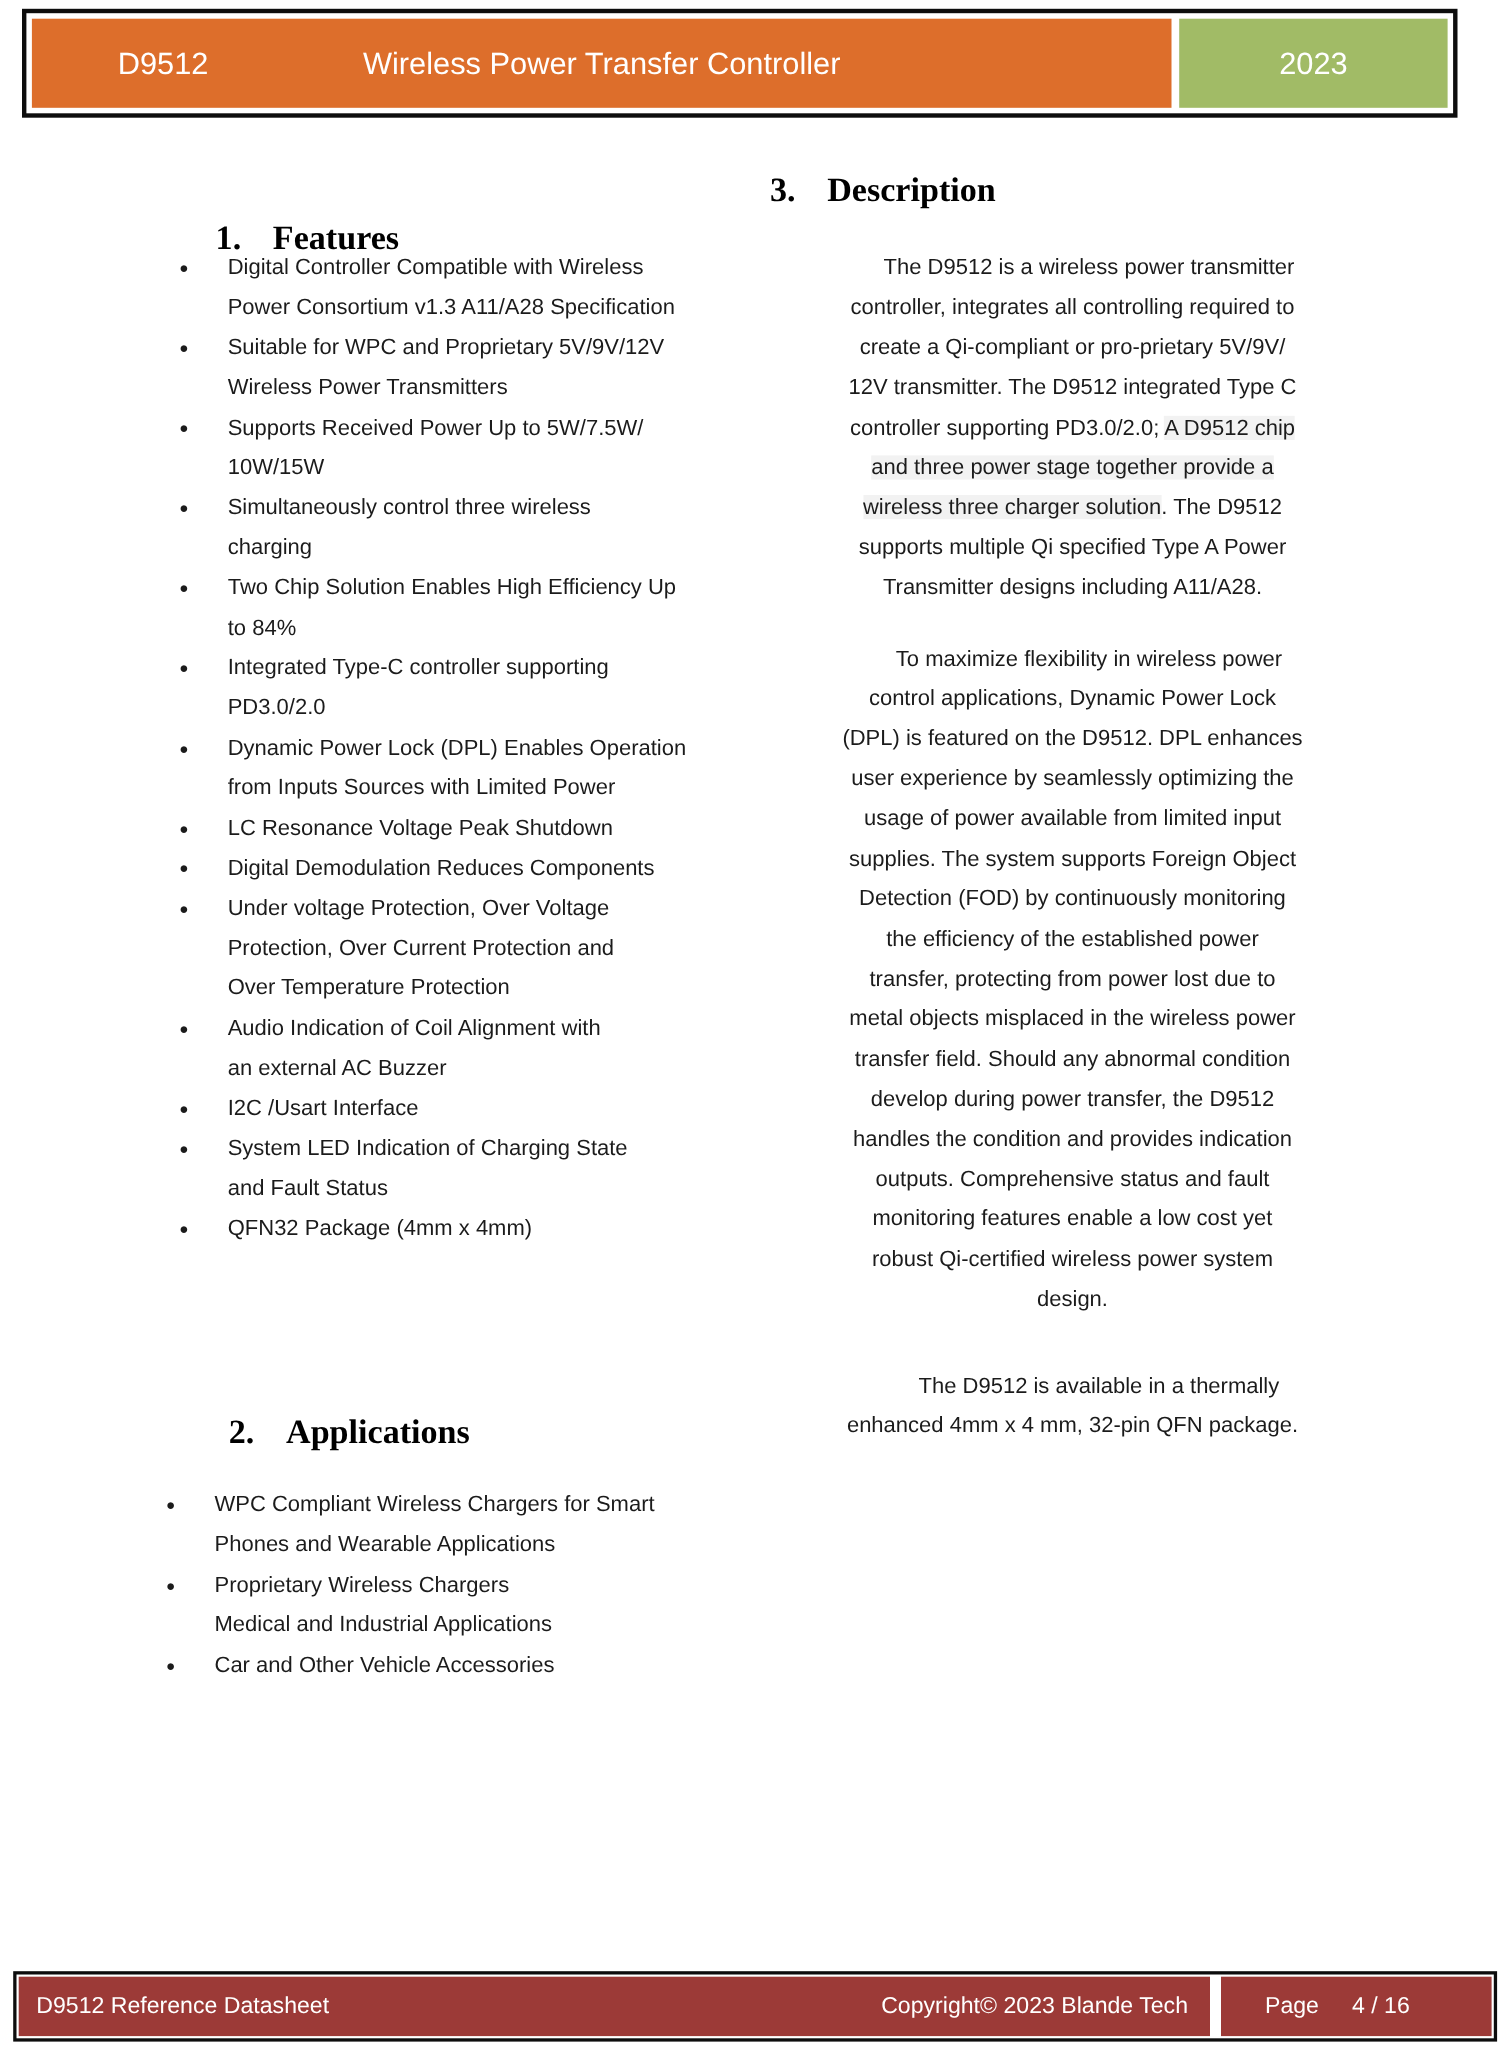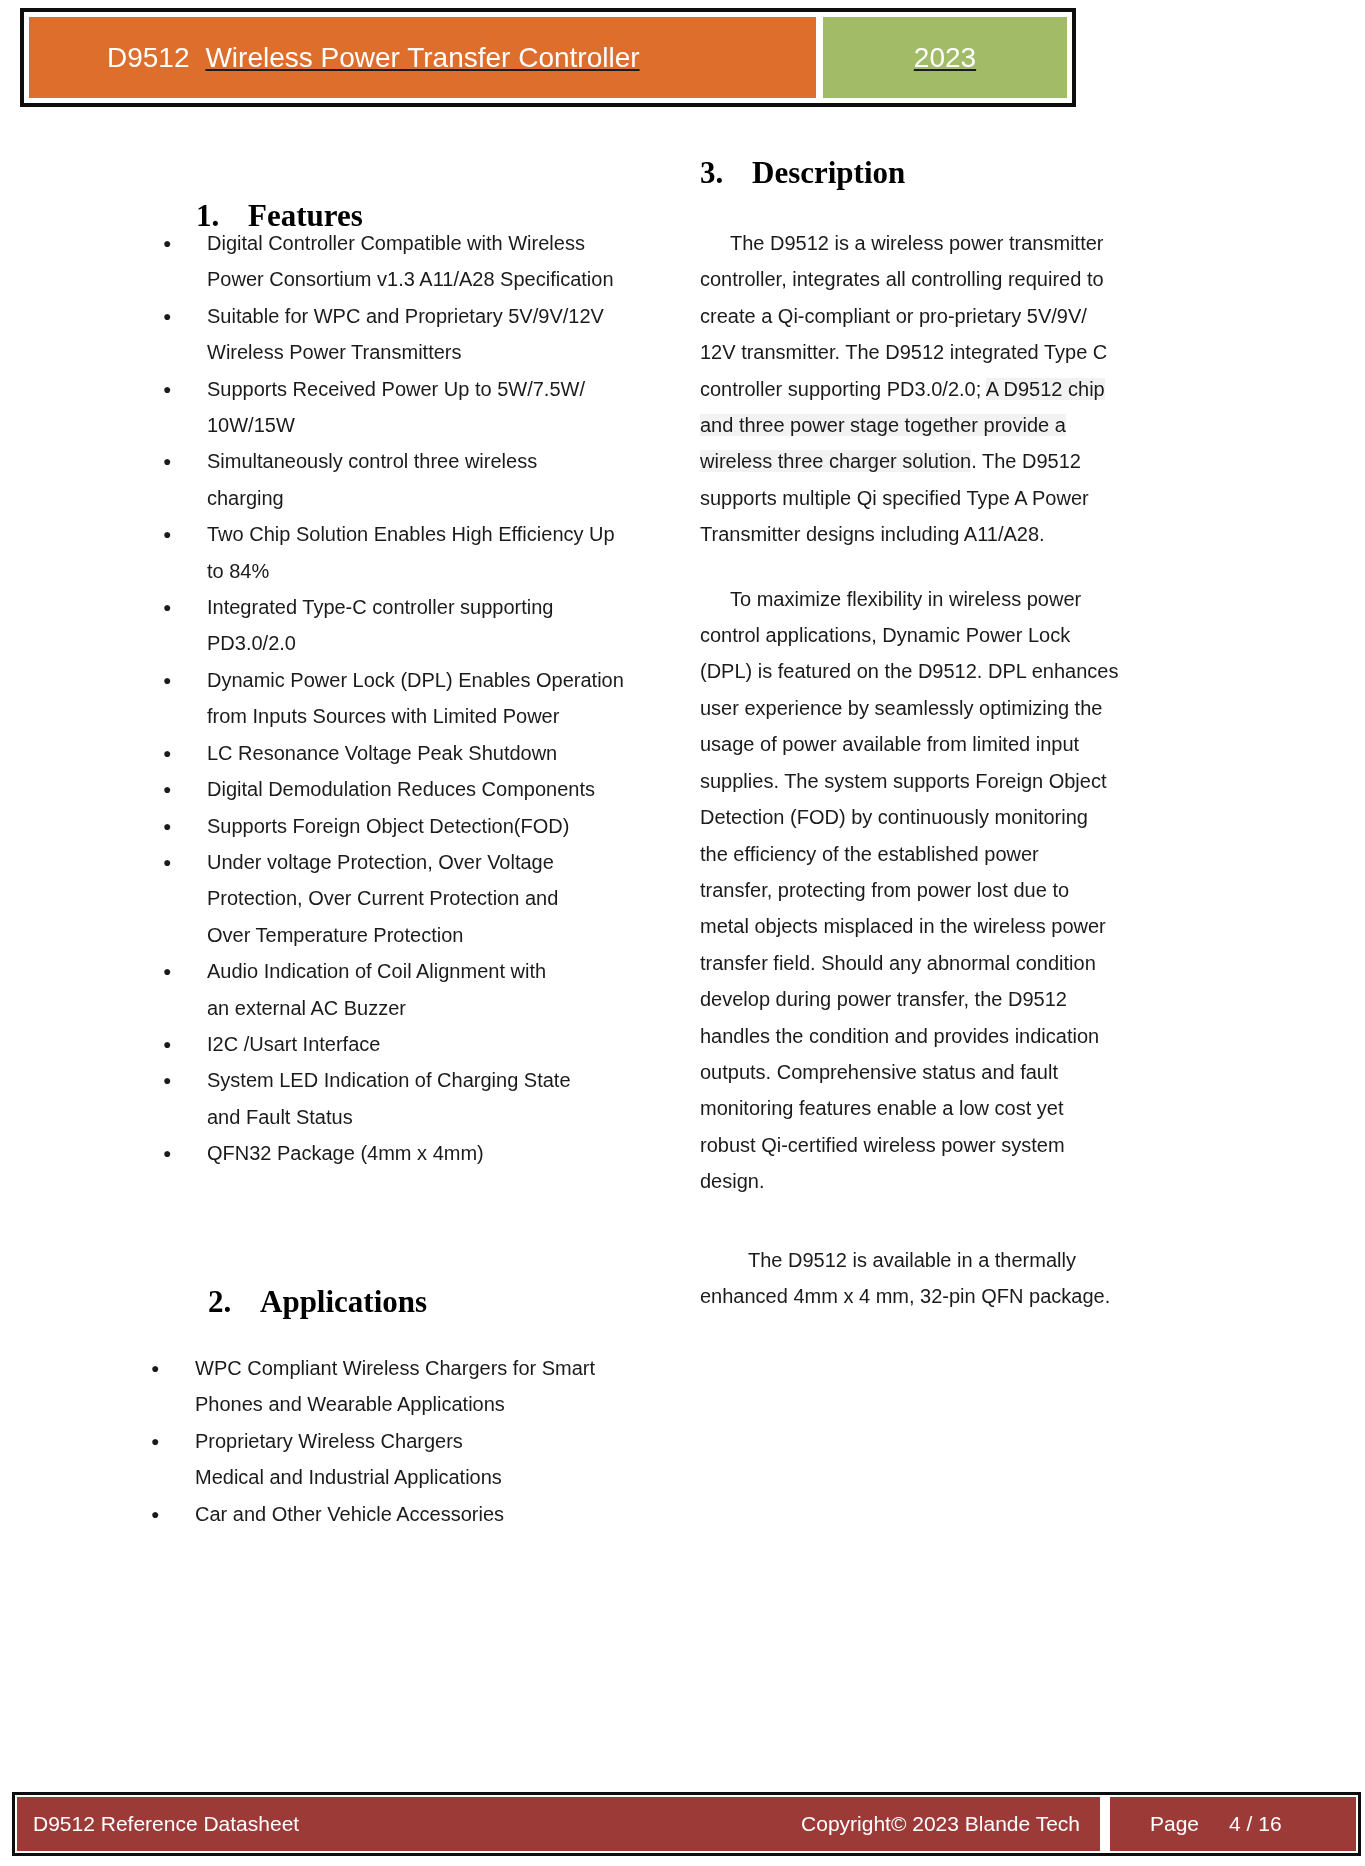--- a/index.html
+++ b/index.html
@@ -12,28 +12,27 @@
     width: 1365px;
     height: 1866px;
     background: #ffffff;
     overflow: hidden;
   }
 
   
   .header-bar {
     position: absolute;
     left: 20px; top: 8px;
-    width: 1056px; height: 99px;
+    width: 1305px; height: 99px;
     box-sizing: border-box;
     border: 4px solid var(--border_black, #0d0d0d);
     background: #ffffff;
     padding: 5px;
     display: flex;
     gap: 7px;
-    text-decoration: underline;
   }
   .header-main {
     flex: 1;
     background: var(--header_orange, #DD6E2B);
     position: relative;
     display: flex;
     align-items: center;
     justify-content: center;
   }
   .part-number {
@@ -101,20 +100,21 @@
   .description-body {
     position: absolute;
     left: 700px; top: 225px;
     width: 550px;
     font-size: 20px;
     line-height: 36.4px;
   }
   .para {
     margin: 0;
     white-space: pre-line;
+    text-align: center;
   }
   .para.indent-sm { text-indent: 30px; }
   .para.indent-lg { text-indent: 48px; }
   #description-paragraph-1 { margin-bottom: 28px; }
   #description-paragraph-2 { margin-bottom: 42px; margin-top: 16px; }
   .hl { background: var(--highlight_gray, #F2F2F2); }
 
   
   .footer-bar {
     position: absolute;
@@ -174,21 +174,20 @@
       <li>Simultaneously control three wireless
 charging</li>
       <li>Two Chip Solution Enables High Efficiency Up
 to 84%</li>
       <li>Integrated Type-C controller supporting
 PD3.0/2.0</li>
       <li>Dynamic Power Lock (DPL) Enables Operation
 from Inputs Sources with Limited Power</li>
       <li>LC Resonance Voltage Peak Shutdown</li>
       <li>Digital Demodulation Reduces Components</li>
-      <li>Supports Foreign Object Detection(FOD)</li>
       <li>Under voltage Protection, Over Voltage
 Protection, Over Current Protection and
 Over Temperature Protection</li>
       <li>Audio Indication of Coil Alignment with
 an external AC Buzzer</li>
       <li>I2C /Usart Interface</li>
       <li>System LED Indication of Charging State
 and Fault Status</li>
       <li>QFN32 Package (4mm x 4mm)</li>
     </ul>

